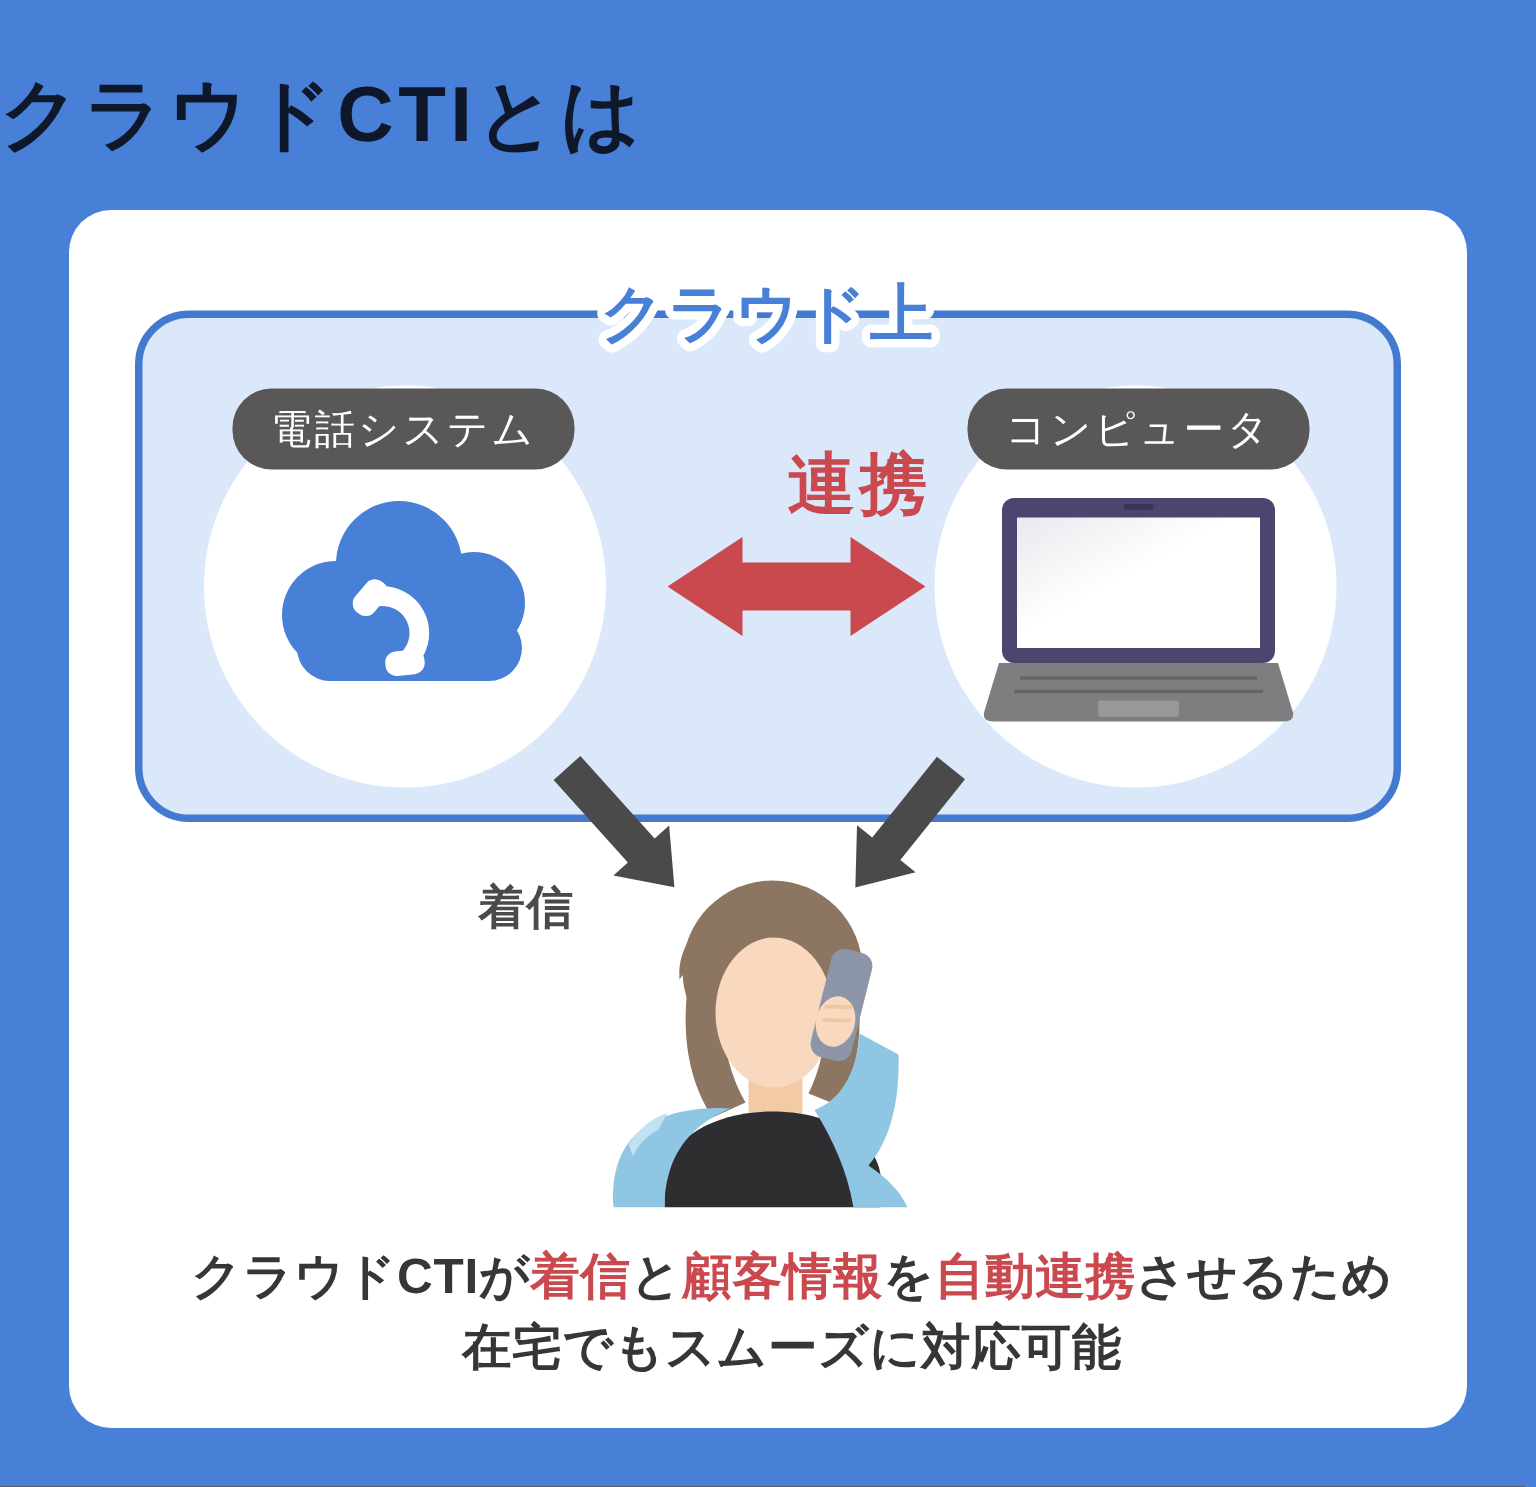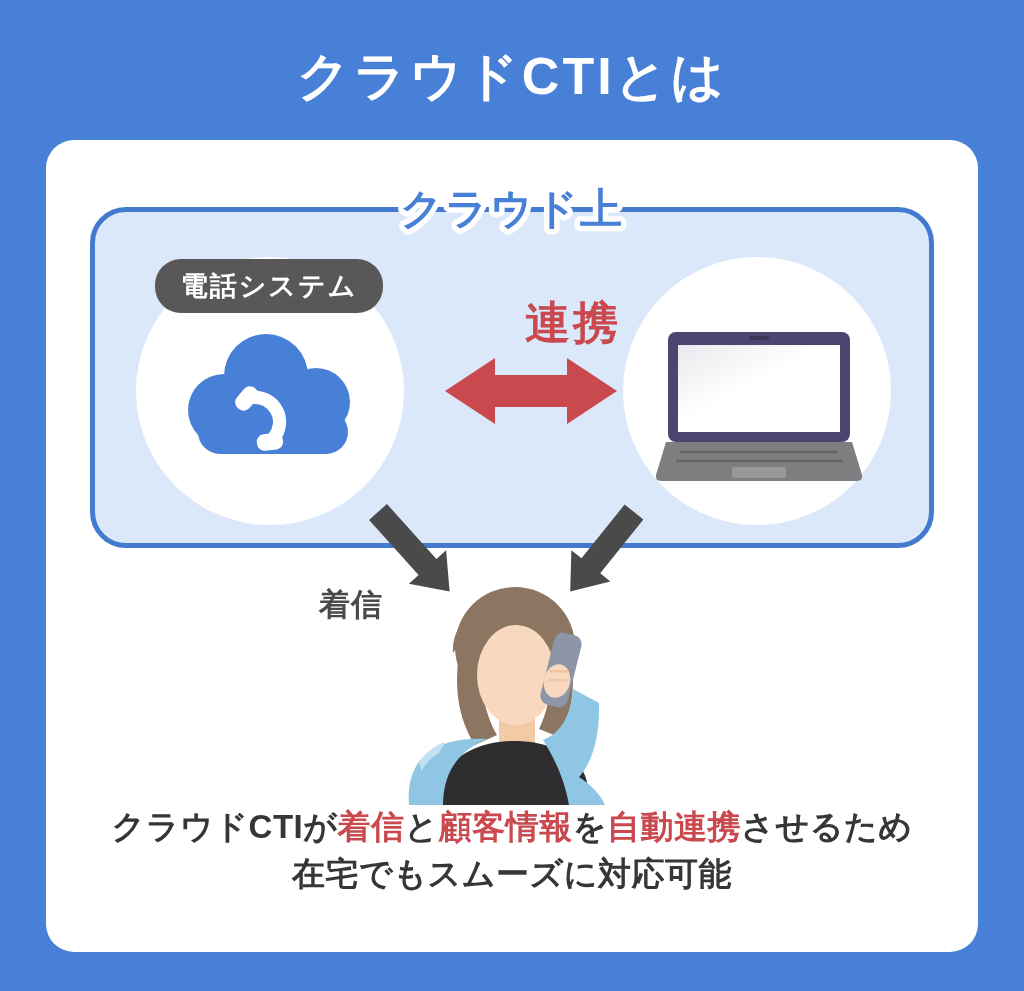--- a/index.html
+++ b/index.html
@@ -4,22 +4,22 @@
 <style>
   html,body{margin:0;padding:0;background:#222;}
   .stage{
     position:relative;width:1024px;height:991px;overflow:hidden;
     background:var(--background-blue,#4780D6);
     font-family:"Liberation Sans","DejaVu Sans",sans-serif;
   }
   .abs{position:absolute;}
   
   .page-title{
-    left:0;top:42px;width:1024px;margin:0;text-align:center;
-    font-size:52px;font-weight:bold;color:#ffffff;letter-spacing:3px;
+    left:0;top:42px;width:1024px;margin:0;text-align:left;
+    font-size:52px;font-weight:bold;color:#0f172a;letter-spacing:3px;
   }
   
   .card{
     left:46px;top:140px;width:932px;height:812px;
     background:var(--panel-white,#FFFFFF);border-radius:28px;
   }
   
   .cloudbox{
     left:44px;top:67px;width:844px;height:341px;box-sizing:border-box;
     background:var(--cloud-panel-blue,#DAE8F9);
@@ -35,21 +35,21 @@
     paint-order:stroke;
   }
   
   .big-circle{width:268px;height:268px;border-radius:50%;background:#FFFFFF;}
   .circle-left{left:90px;top:117px;}
   .circle-right{left:577px;top:117px;}
   
   .tag{
     width:228px;height:54px;display:flex;align-items:center;justify-content:center;
     background:var(--label-box-gray,#595757);color:#FFFFFF;
-    font-size:27px;font-weight:bold;letter-spacing:2px;border-radius:26px;
+    font-size:27px;font-weight:normal;letter-spacing:2px;border-radius:26px;
   }
   .tag-left{left:109px;top:119px;}
   .tag-right{left:599px;top:119px;}
   
   .cloud-icon{left:134px;top:188px;width:180px;height:130px;}
   .laptop-icon{left:604px;top:188px;width:214px;height:156px;}
   
   .renkei{
     left:375px;top:153px;width:200px;margin:0;text-align:right;
     font-size:45px;font-weight:bold;letter-spacing:3px;
@@ -61,21 +61,21 @@
   
   .flow-label{
     font-size:31px;font-weight:bold;letter-spacing:1px;line-height:1.42;
     color:var(--diagram-text-gray,#4A4A4B);text-align:center;margin:0;
   }
   .flow-label-left{left:240px;top:443px;width:130px;}
   .flow-label-right{left:559px;top:441px;width:235px;}
   
   .person-svg{left:339px;top:443px;width:260px;height:222px;}
   
-  .caption{left:0;top:664px;width:932px;text-align:center;}
+  .caption{left:0;top:688px;width:932px;text-align:center;padding-left:16px;}
   .caption p{
     margin:0;font-size:33px;font-weight:bold;line-height:1.42;
     color:var(--caption-text-dark,#363638);letter-spacing:0.5px;
   }
   .caption .em{color:var(--accent-red,#C9494F);}
 </style>
 </head>
 <body>
 
 <div class="stage">
@@ -83,20 +83,21 @@
   <h1 class="abs page-title">クラウドCTIとは</h1>
 
   <div class="abs card">
 
     <div class="abs cloudbox"></div>
 
     <div class="abs big-circle circle-left"></div>
     <div class="abs big-circle circle-right"></div>
 
     <div class="abs tag tag-left">電話システム</div>
+    <div class="abs tag tag-right">コンピュータ</div>
 
     <svg class="abs cloud-icon" viewBox="0 0 180 130">
       <circle cx="44" cy="82" r="36" fill="var(--background-blue,#4781D6)"></circle>
       <circle cx="86" cy="48" r="42" fill="var(--background-blue,#4781D6)"></circle>
       <circle cx="136" cy="74" r="34" fill="var(--background-blue,#4781D6)"></circle>
       <rect x="18" y="82" width="150" height="44" rx="22" fill="var(--background-blue,#4781D6)"></rect>
       <g transform="translate(90,86) rotate(62) scale(0.82)">
         <path d="M-28,10 A 30,30 0 0 1 28,10" fill="none" stroke="#FFFFFF" stroke-width="16" stroke-linecap="round"></path>
         <rect x="-40" y="0" width="20" height="32" rx="9" fill="#FFFFFF" transform="rotate(-22 -30 16)"></rect>
         <rect x="20" y="0" width="20" height="32" rx="9" fill="#FFFFFF" transform="rotate(22 30 16)"></rect>

